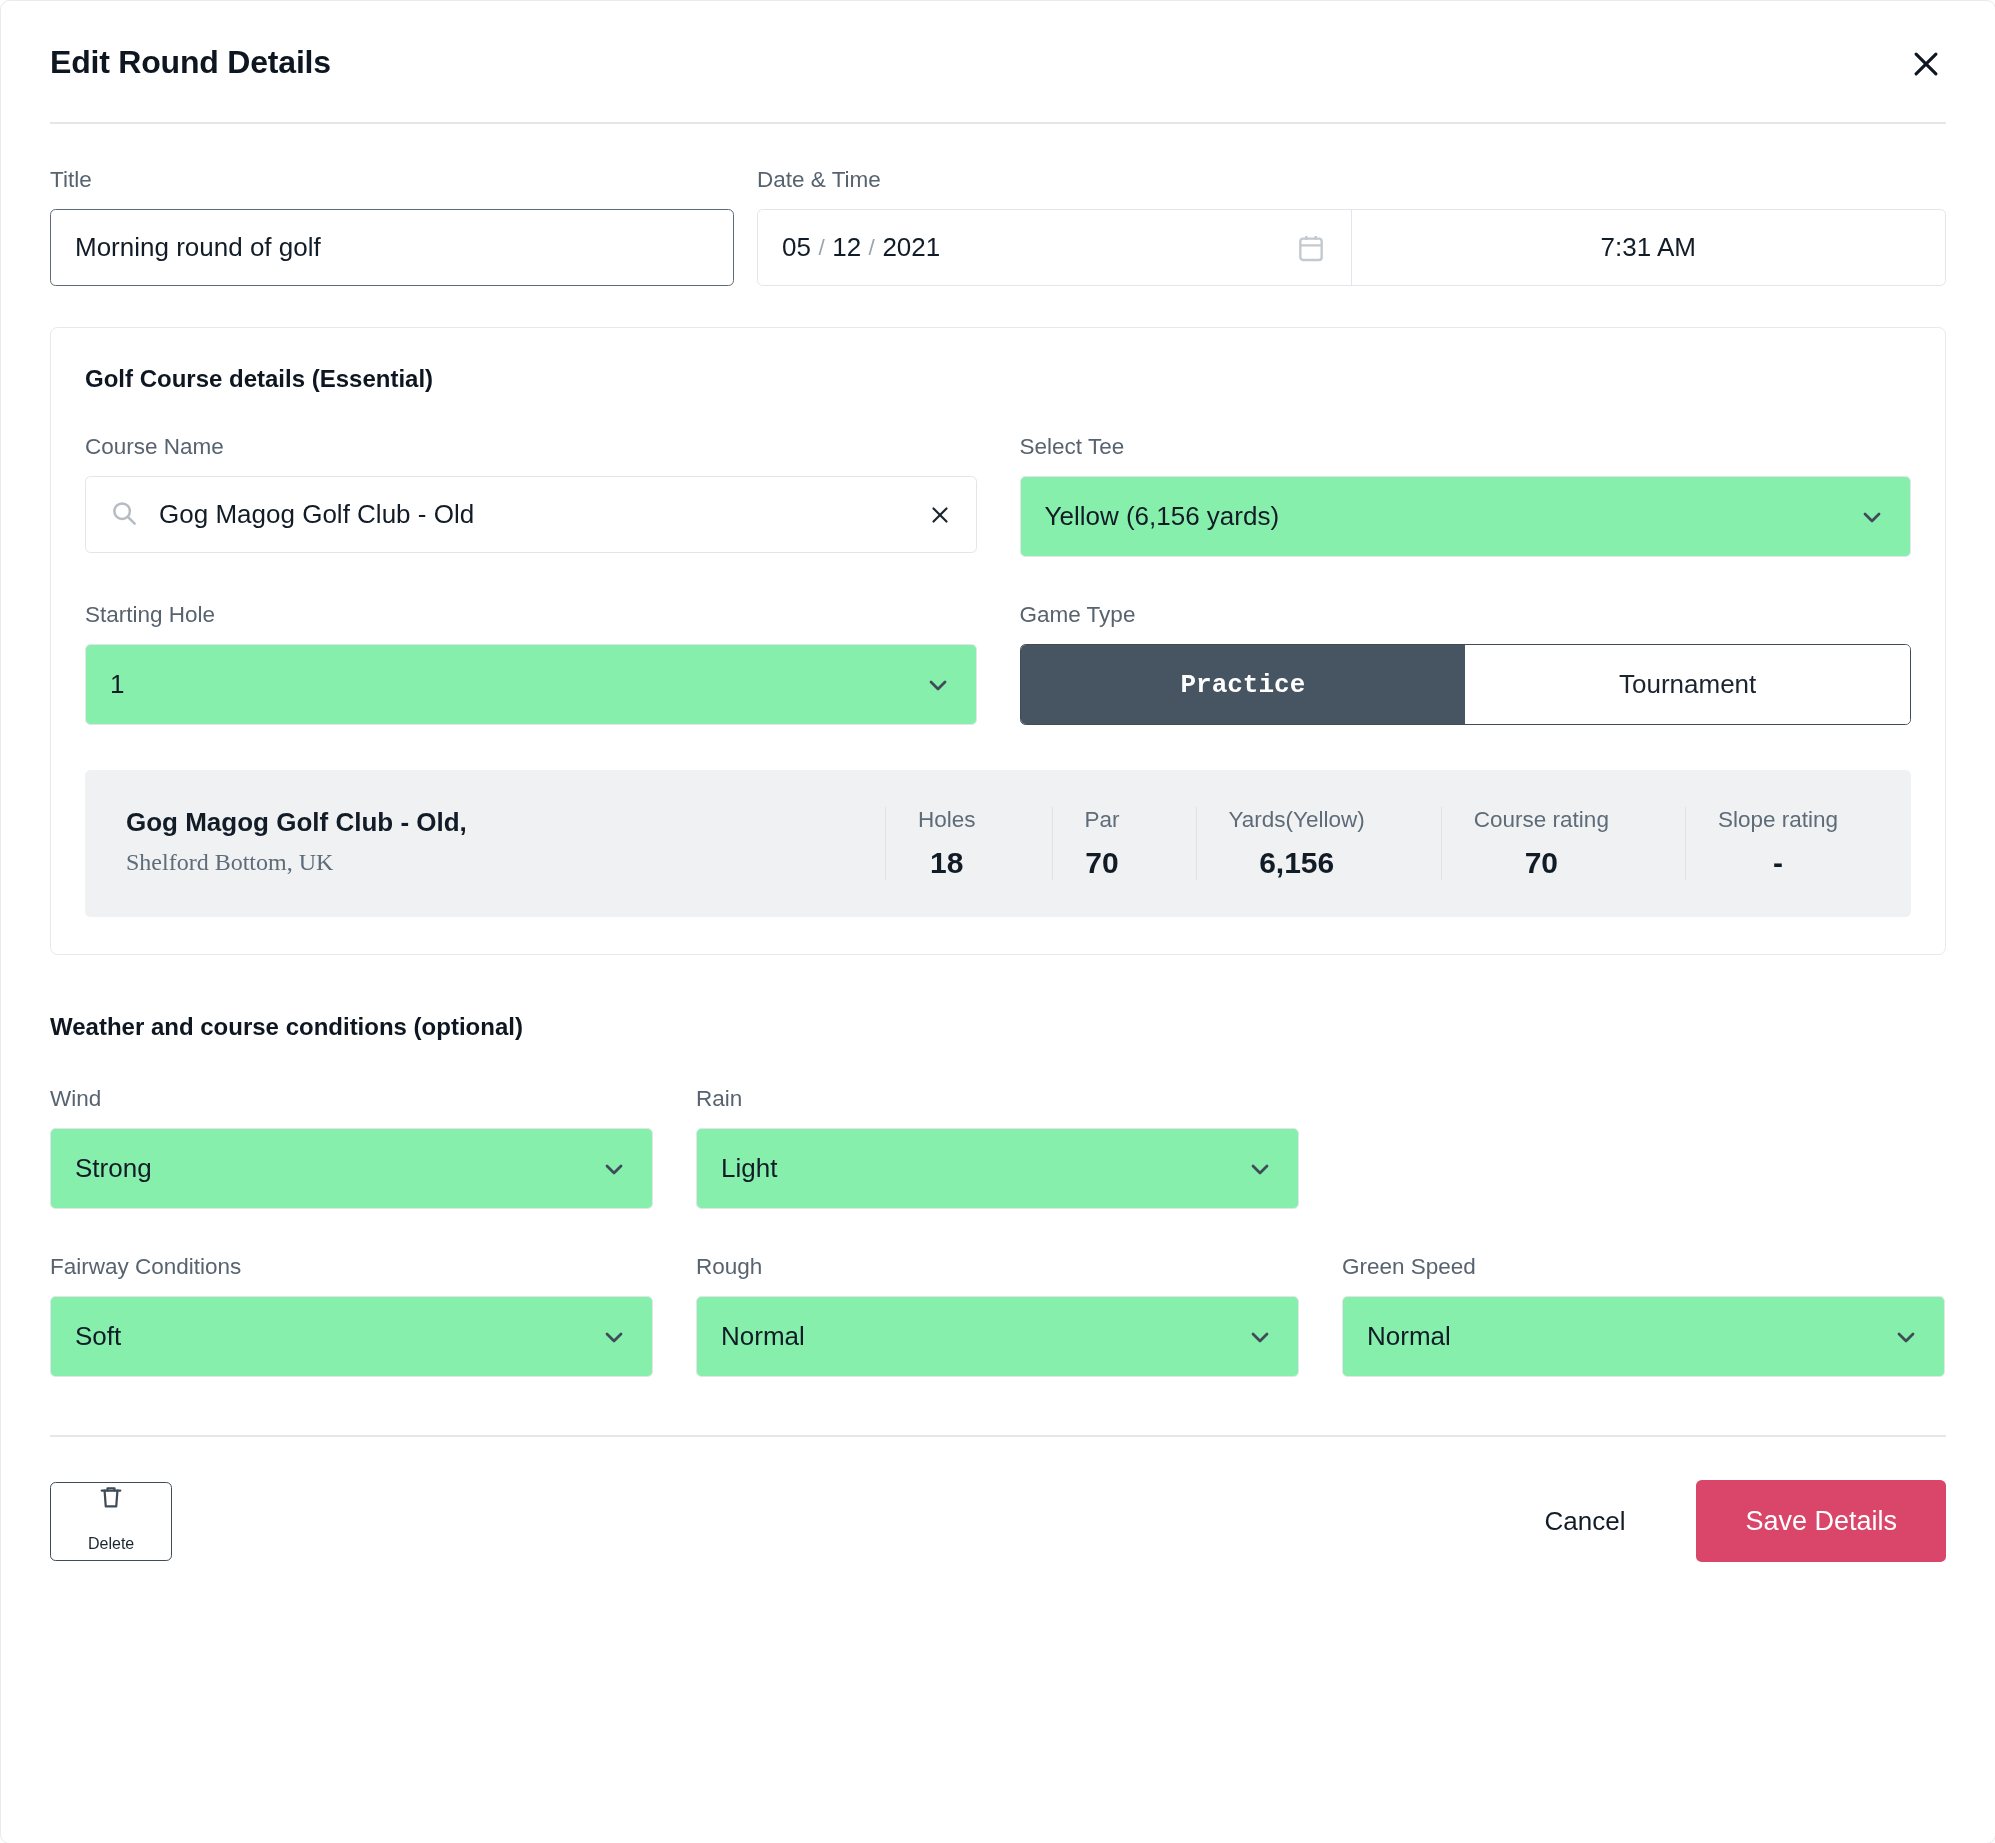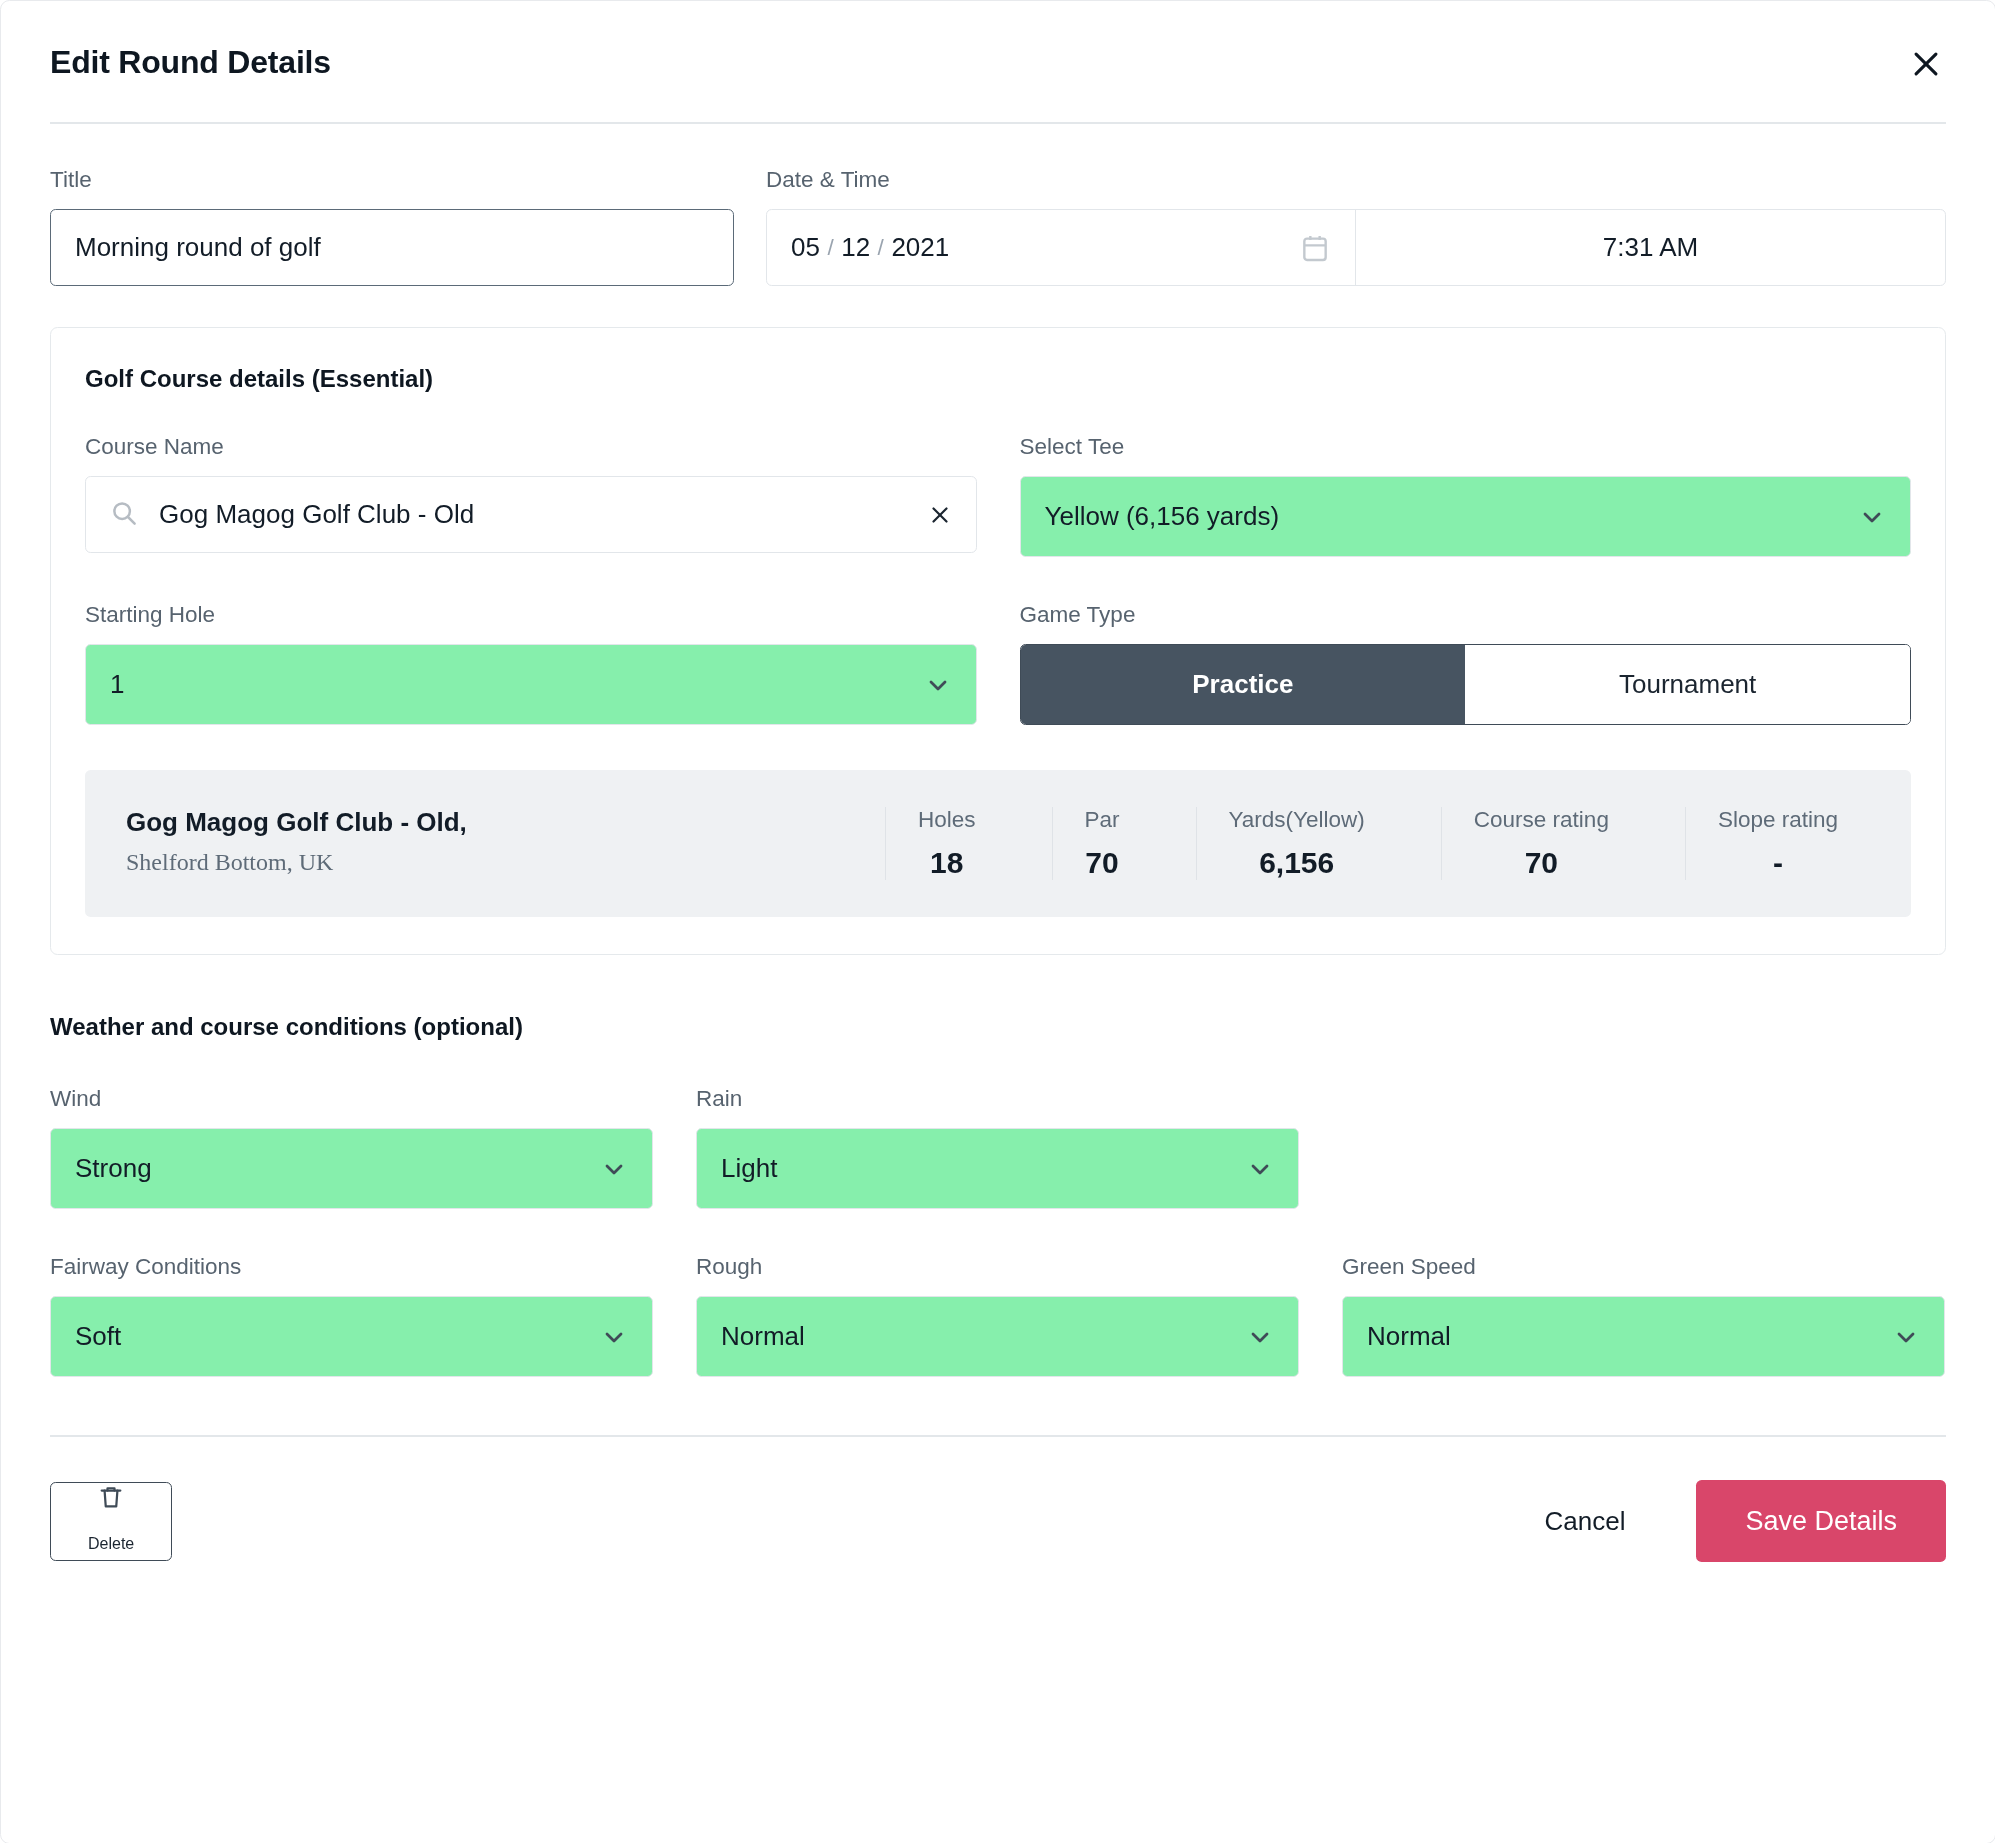--- a/index.html
+++ b/index.html
@@ -62,21 +62,21 @@
     align-items: center;
     padding: 0 24px;
     font-size: 26px;
     color: #121c27;
   }
   .input-box.focused { border-color: #5b6a78; }
 
   
   .row-top {
     display: flex;
-    gap: 32px;
+    gap: 23px;
     margin-top: 43px;
   }
   .col-title { width: 684px; }
   .col-datetime { flex: 1; }
 
   .datetime-wrap {
     display: flex;
     height: 77px;
     border: 1.9px solid #e2e6ea;
     border-radius: 5.6px;
@@ -175,20 +175,21 @@
     justify-content: center;
     font-size: 26px;
     cursor: pointer;
     background: #ffffff;
     color: #1b2530;
   }
   .seg.active {
     background: #475461;
     color: #ffffff;
     font-weight: bold;
+    font-family: Liberation Mono, monospace;
   }
 
   
   .summary {
     margin-top: 45px;
     background: #eff1f3;
     border-radius: 5.6px;
     display: flex;
     align-items: stretch;
     padding: 37px 41px;

